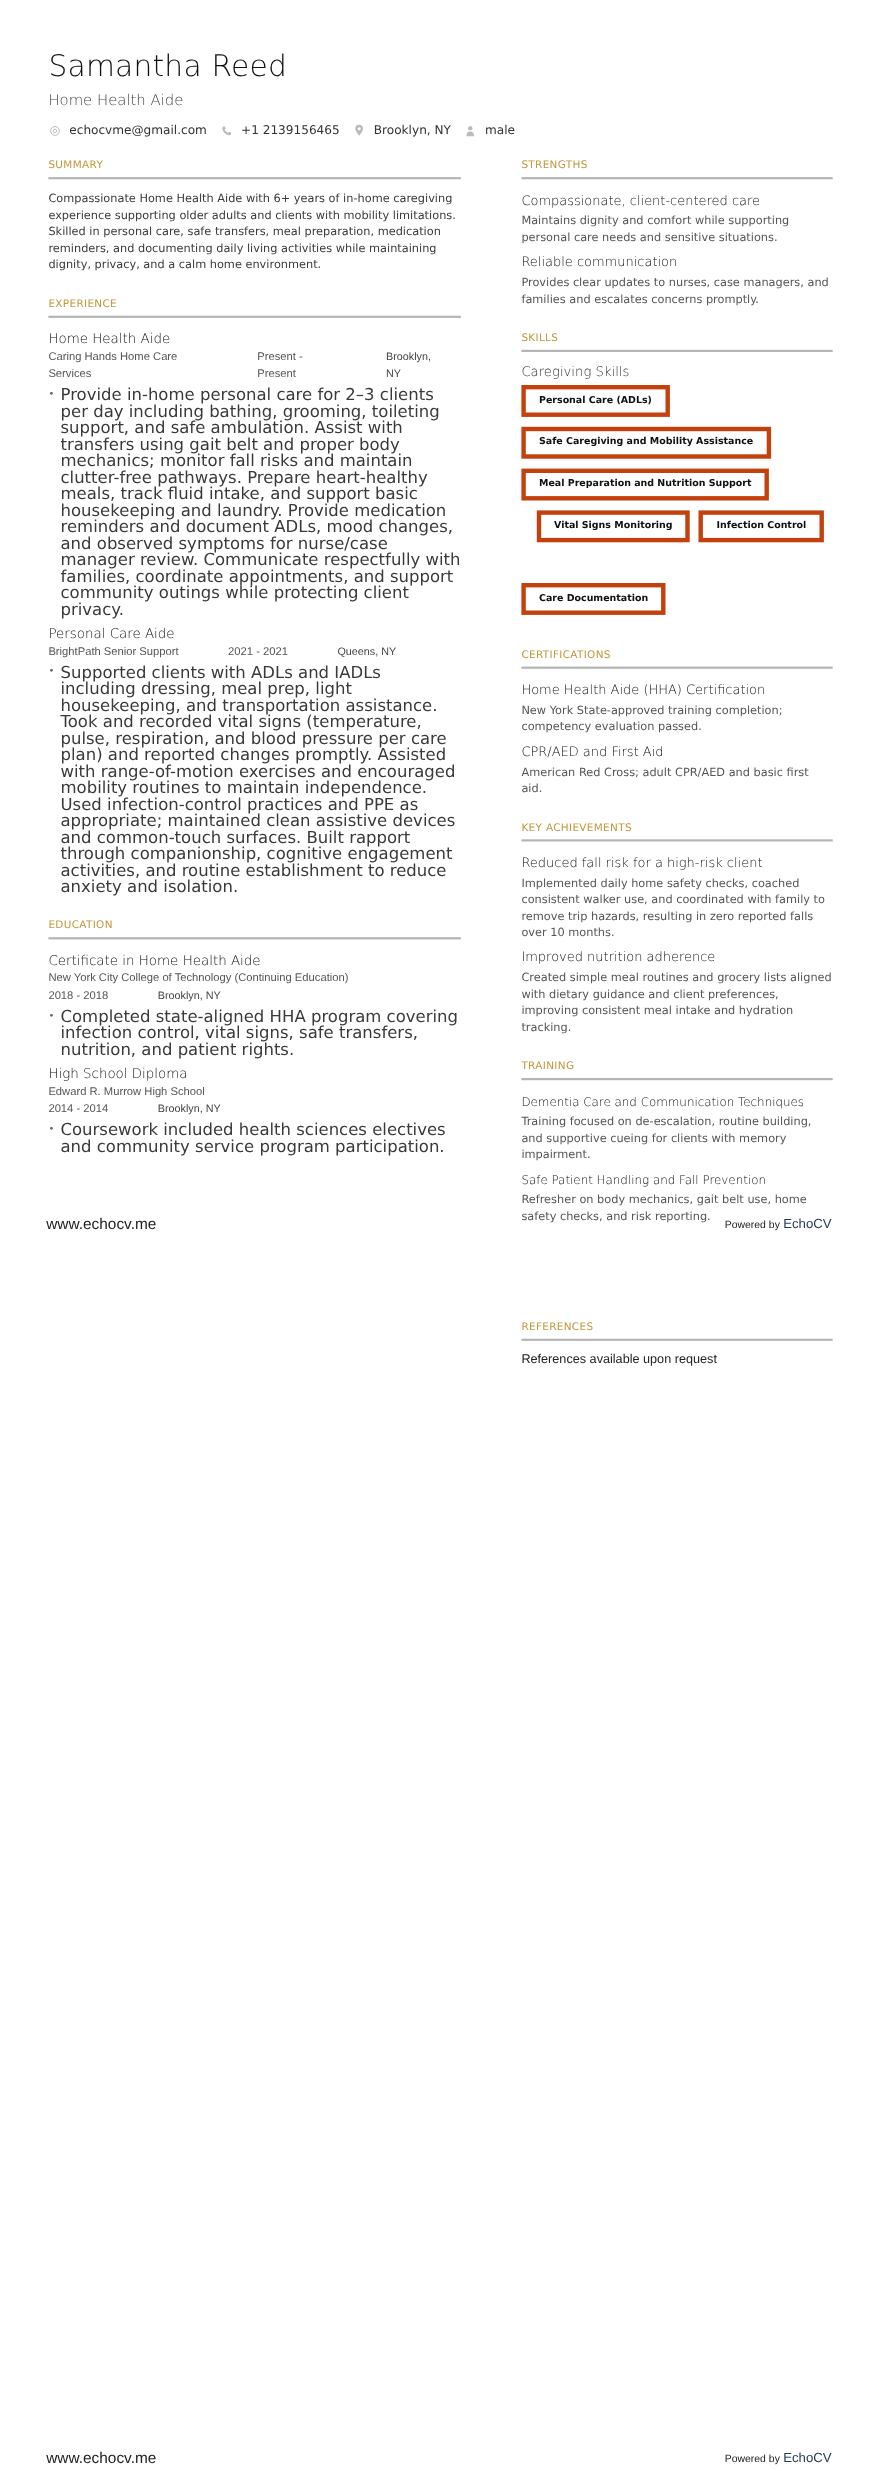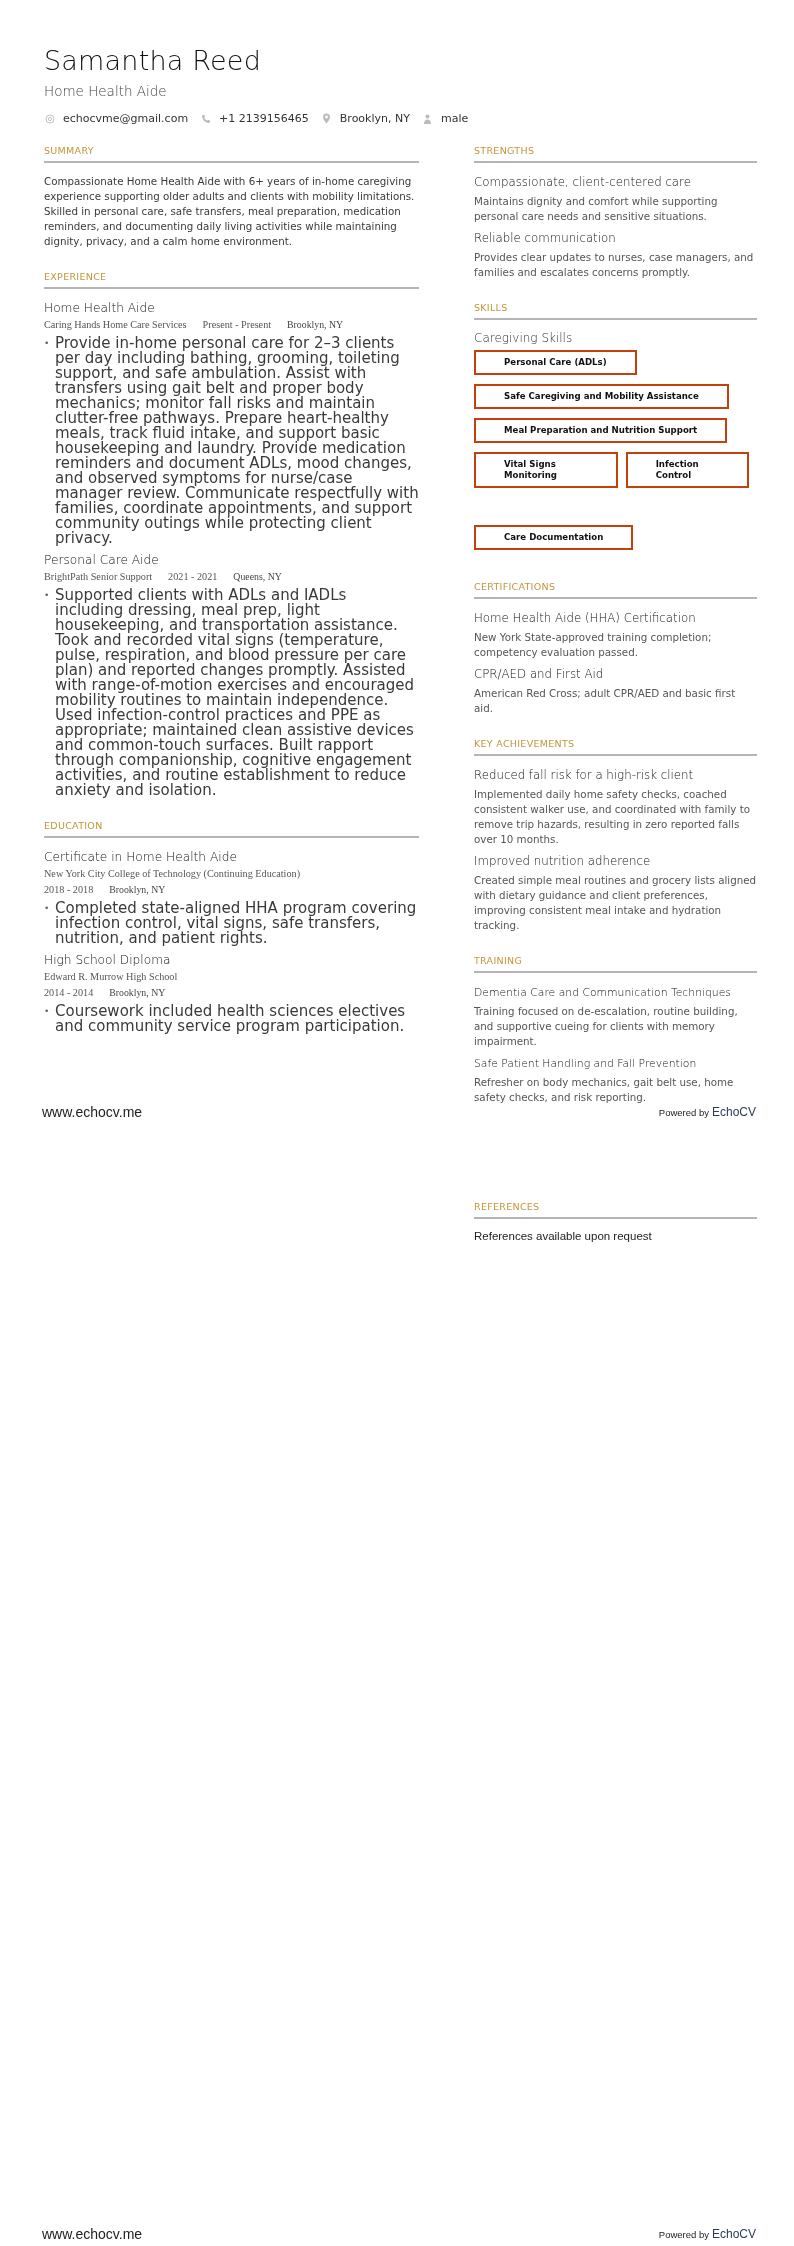--- a/index.html
+++ b/index.html
@@ -24,36 +24,36 @@
 
   .section { margin-bottom: 22px; }
   .sec-title {
     font-family: "DejaVu Sans", sans-serif;
     font-size: 9.5px; color: #c2963a; letter-spacing: 0.3px;
     padding-bottom: 5px; border-bottom: 2px solid #b5b5b5;
     margin-bottom: 11px;
   }
   .body-text { font-family: "DejaVu Sans", sans-serif; font-size: 10.3px; line-height: 15px; color: #3a3a3a; }
   .entry-title { font-family: "DejaVu Sans", sans-serif; font-size: 12.2px; color: #111; font-weight: 300; line-height: 17px; }
-  .entry-sub { font-family: Liberation Serif, serif; font-size: 10.2px; color: #555; line-height: 16px; display: flex; }
+  .entry-sub { font-family: Liberation Sans, sans-serif; font-size: 10.2px; color: #555; line-height: 16px; display: flex; gap: 29px; }
   .entry-sub span { margin-right: 16px; }
   .entry-sub .loc { color: #444; font-size: 9.8px; }
   .bullets { list-style: none; margin-top: 3px; }
   .bullets li { position: relative; padding-left: 11px; font-family: "DejaVu Sans", sans-serif; font-size: 15px; line-height: 15px; color: #3a3a3a; }
   .bullets li::before { content: "•"; position: absolute; left: 0; top: 0; color: #666; font-size: 9px; }
   .entry { margin-bottom: 6px; }
 
   .r-item-title { font-family: "DejaVu Sans", sans-serif; font-size: 11.8px; color: #111; font-weight: 300; line-height: 17px; margin-bottom: 3px; }
   .r-item-title.small { font-size: 10.8px; }
   .r-item-desc { font-family: "DejaVu Sans", sans-serif; font-size: 10.3px; line-height: 15px; color: #555; margin-bottom: 6px; }
 
   .skill-group { font-family: "DejaVu Sans", sans-serif; font-size: 12px; color: #333; font-weight: 300; margin-bottom: 5px; }
   .tags { display: flex; flex-wrap: wrap; }
   .tag {
-    border: 2px solid #c2410c; padding: 5px 28px; margin: 0 8px 9px 0;
+    border: 4px solid #c2410c; padding: 5px 12px; margin: 0 8px 9px 0;
     font-family: "DejaVu Sans", sans-serif; font-size: 8.6px; font-weight: bold; color: #111;
     line-height: 11px;
   }
 
   .footer { position: absolute; left: 42px; width: 714px; display: flex; justify-content: space-between; align-items: center; font-family: "Liberation Sans", sans-serif; }
   .footer .url { font-size: 14px; color: #222; }
   .footer .powered { font-size: 9.5px; color: #222; }
   .footer .brand { font-size: 12px; color: #2b3b5a; margin-left: 3px; }
 
   .refs { position: absolute; left: 474px; top: 1201px; width: 283px; }
@@ -186,21 +186,21 @@
       <div class="tags">
         <div style="width:100%;display:flex;">
             <span class="tag">Personal Care (ADLs)</span>
           </div>
         <div style="width:100%;display:flex;">
             <span class="tag">Safe Caregiving and Mobility Assistance</span>
           </div>
         <div style="width:100%;display:flex;">
             <span class="tag">Meal Preparation and Nutrition Support</span>
           </div>
-        <div style="width:100%;display:flex;">
+        <div style="width:100%;display:flex;justify-content:flex-end;">
           <span class="tag">Vital Signs Monitoring</span>
           <span class="tag">Infection Control</span>
         </div>
         <div style="width:100%;display:flex;margin-top:28px;">
             <span class="tag">Care Documentation</span>
           </div>
       </div>
     </div>
 
     <div class="section">

